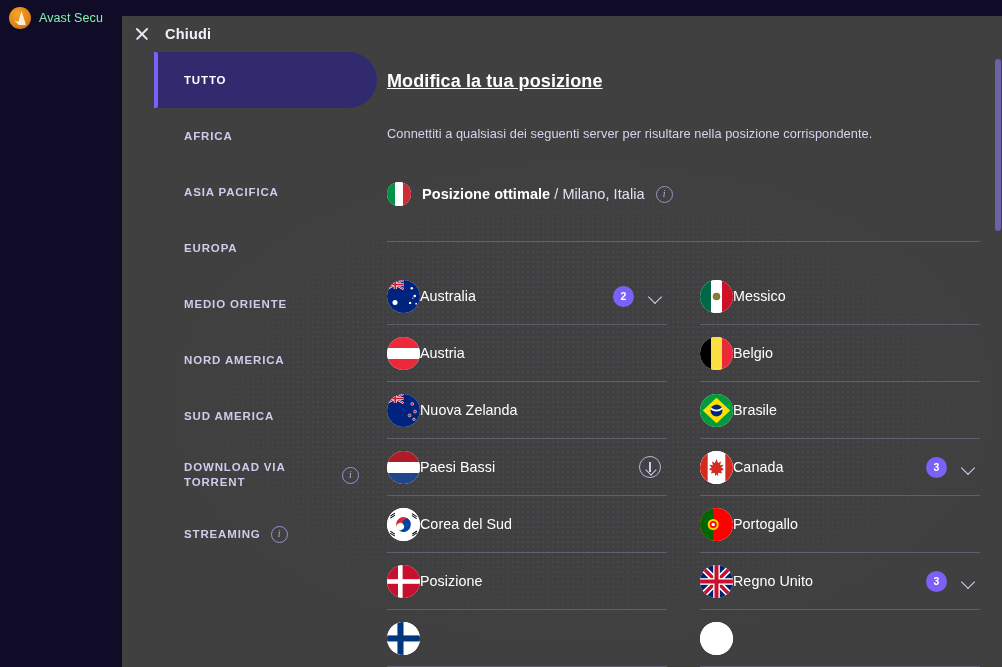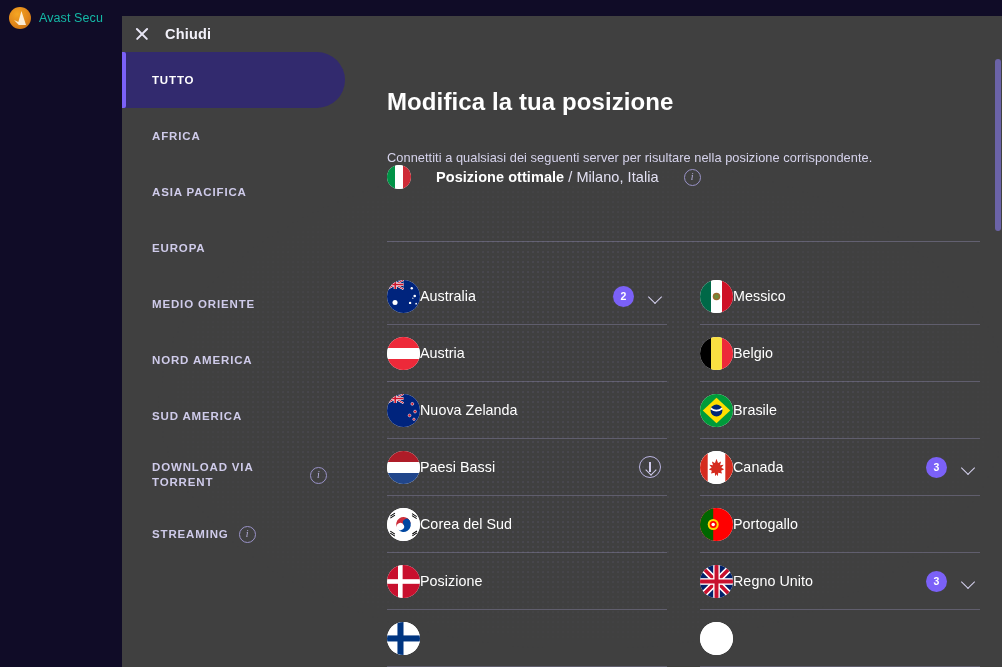--- a/index.html
+++ b/index.html
@@ -50,21 +50,21 @@
     content: "";
     position: absolute;
     left: 5px; top: 4px;
     width: 12px; height: 14px;
     background: #fdf3e2;
     clip-path: polygon(62% 0%, 100% 100%, 40% 100%, 0% 64%, 36% 78%, 52% 30%);
     opacity: .93;
   }
   .parent-title {
     font-size: 12.5px;
-    color: #14b8a6;
+    color: #86efac;
     white-space: nowrap;
     letter-spacing: .1px;
   }
 
   
   .modal {
     position: absolute;
     left: 122px; top: 16px;
     width: 888px; height: 667px;
     background: #404040;
@@ -125,20 +125,21 @@
     height: 631px;
     z-index: 5;
   }
   .nav-item {
     position: relative;
     height: 56px;
     display: flex;
     align-items: center;
     padding-left: 30px;
     cursor: pointer;
+    margin-left: 32px;
   }
   .nav-item .nav-label {
     font-size: 11.5px;
     font-weight: 700;
     letter-spacing: .85px;
     color: #cfcbea;
     line-height: 1.28;
     text-transform: uppercase;
     max-width: 140px;
   }
@@ -180,37 +181,39 @@
   
   .content {
     position: absolute;
     left: 265px; top: 36px;
     width: 615px;
     height: 631px;
     z-index: 5;
     padding-left: 0px;
   }
   .page-title {
-    margin-top: 36px;
-    font-size: 24px;
+    margin-top: 19px;
+    font-size: 18px;
     font-weight: 700;
     color: #ffffff;
     letter-spacing: .1px;
+    text-decoration: underline;
   }
   .page-subtitle {
     margin-top: 34px;
     font-size: 12.8px;
     color: #d6d3ec;
     letter-spacing: .05px;
   }
 
   .optimal-row {
+    margin-top: 41px;
     display: flex;
     align-items: center;
-    gap: 25px;
+    gap: 11px;
     cursor: pointer;
   }
   .optimal-text {
     font-size: 14.5px;
     color: #ffffff;
     letter-spacing: .05px;
   }
   .optimal-text .strong { font-weight: 700; }
   .optimal-text .light  { color: #e3e1f3; font-weight: 400; }
 

